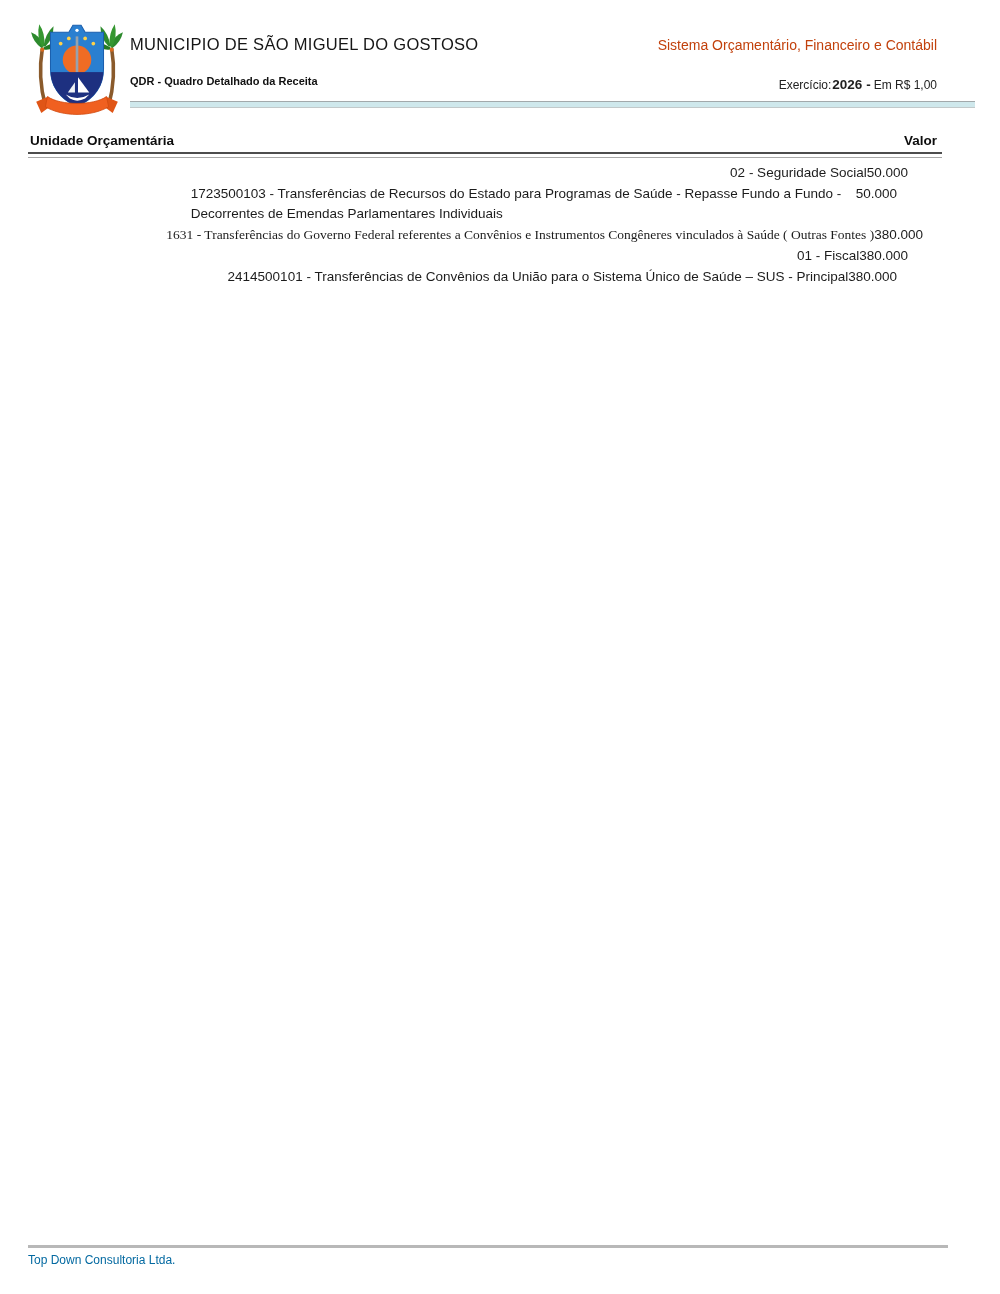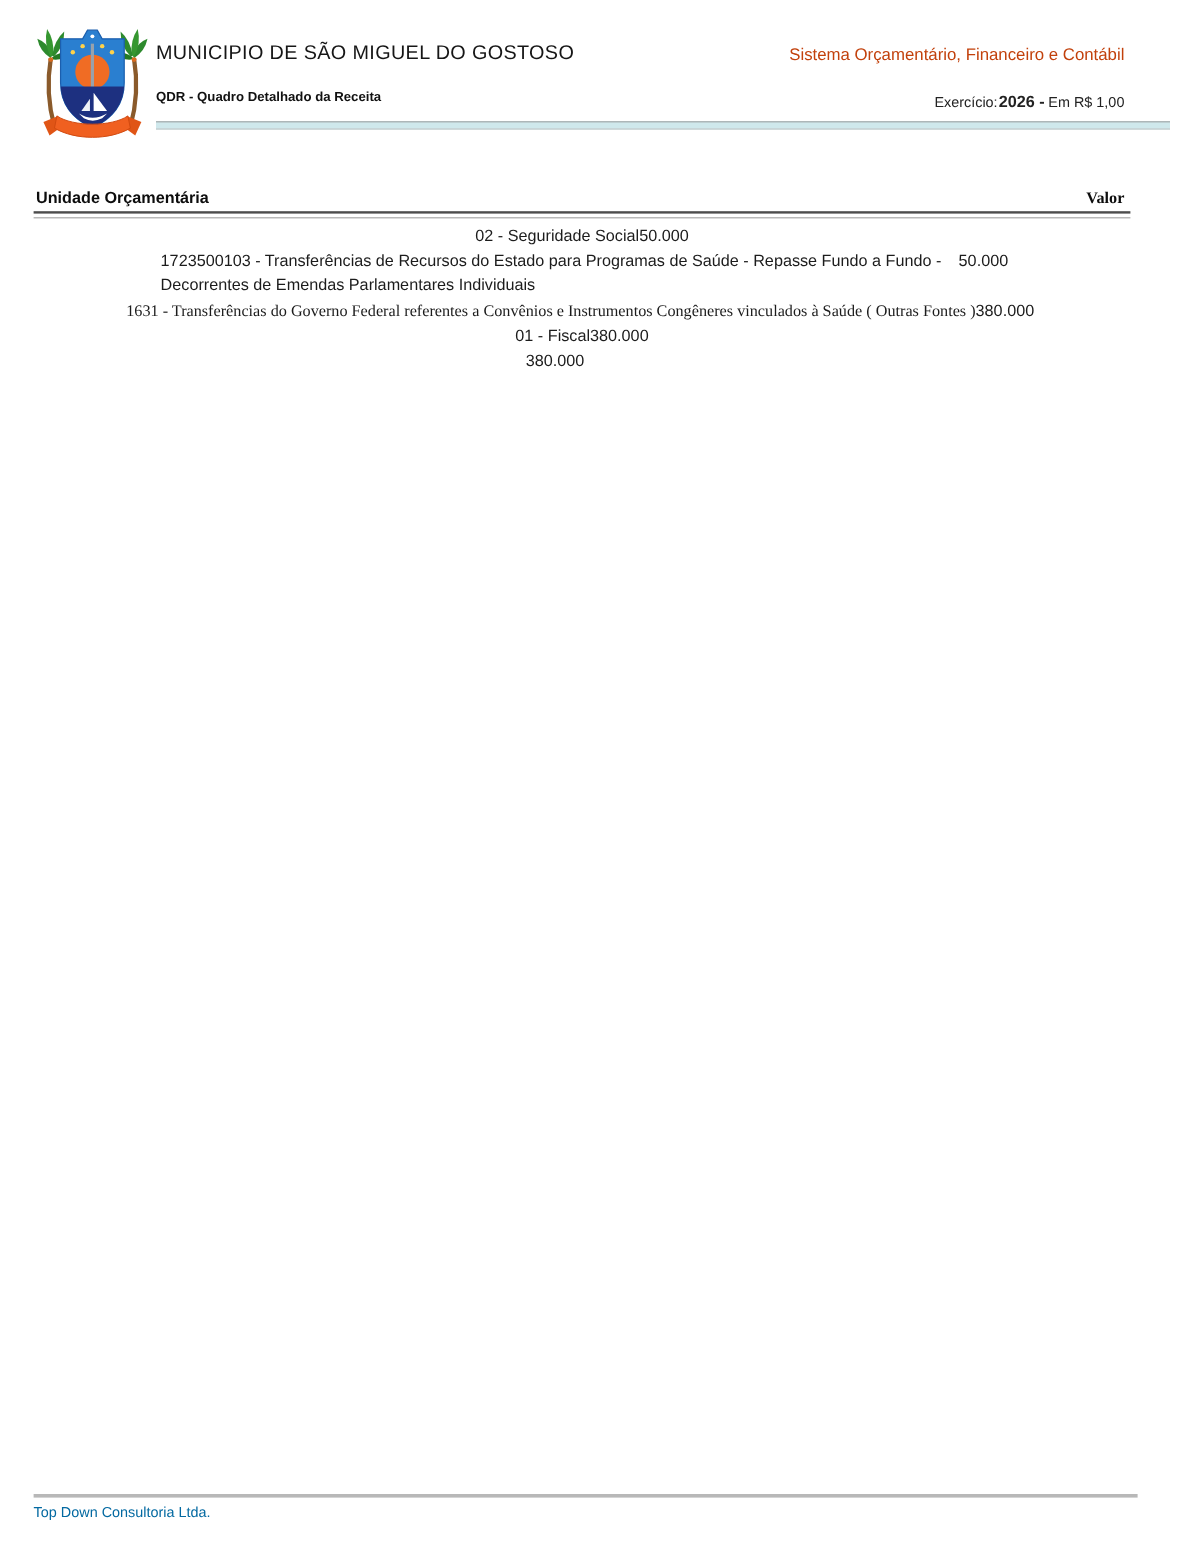--- a/index.html
+++ b/index.html
@@ -40,36 +40,36 @@
   .header-divider {
     position: absolute; left: 130px; top: 101px;
     width: 845px; height: 5px;
     background: #cfe8ec;
     border-top: 1px solid #a2a9ab;
     border-bottom: 1px solid #c2c9ca;
   }
 
   
   .table {
-    position: absolute; left: 28px; top: 132px; width: 914px; margin-top: 24px;
+    position: absolute; left: 28px; top: 132px; width: 914px;
   }
   .table-head {
     display: flex; justify-content: space-between; align-items: baseline;
     font-size: 13.5px; font-weight: bold; line-height: 17px; color: #0d0d0d;
   }
   .table-head .col-unit { padding-left: 2px; }
-  .table-head .col-value { margin-right: 5px; font-family: Liberation Serif, serif; }
+  .table-head .col-value { margin-right: 5px; }
   .head-rule {
     margin-top: 3px; height: 3px;
     border-top: 2px solid #4d4d4d;
     border-bottom: 1px solid #a8a8a8;
   }
   .table-body { margin-top: 5px; }
   .row {
-    display: flex; justify-content: center; align-items: flex-start;
+    display: flex; justify-content: flex-end; align-items: flex-start;
     font-size: 13.5px; line-height: 20px; margin-bottom: 1px; color: #1c1c1c;
   }
   .row .row-value { white-space: nowrap; }
   .row.level-0 .row-label { padding-left: 16px; max-width: 710px; font-family: Liberation Serif, serif; }
   .row.level-1 .row-label { padding-left: 34px; max-width: 700px; }
   .row.level-2 .row-label { padding-left: 49px; max-width: 665px; }
   .row.level-0 .row-value { margin-right: 19px; }
   .row.level-1 .row-value { margin-right: 34px; }
   .row.level-2 .row-value { margin-right: 45px; }
 
@@ -158,19 +158,20 @@
       </div>
       <div class="row level-0">
         <div class="row-label">1631 - Transferências do Governo Federal referentes a Convênios e Instrumentos Congêneres vinculados à Saúde ( Outras Fontes )</div>
         <div class="row-value">380.000</div>
       </div>
       <div class="row level-1">
         <div class="row-label">01 - Fiscal</div>
         <div class="row-value">380.000</div>
       </div>
       <div class="row level-2">
+        <div class="row-label">2414500101 - Transferências de Convênios da União para o Sistema Único de Saúde – SUS - Principal</div>
         <div class="row-value">380.000</div>
       </div>
     </div>
 </div>
 
 <div class="footer-line"></div>
 <div class="footer-company">Top Down Consultoria Ltda.</div>
 
 </body></html>

